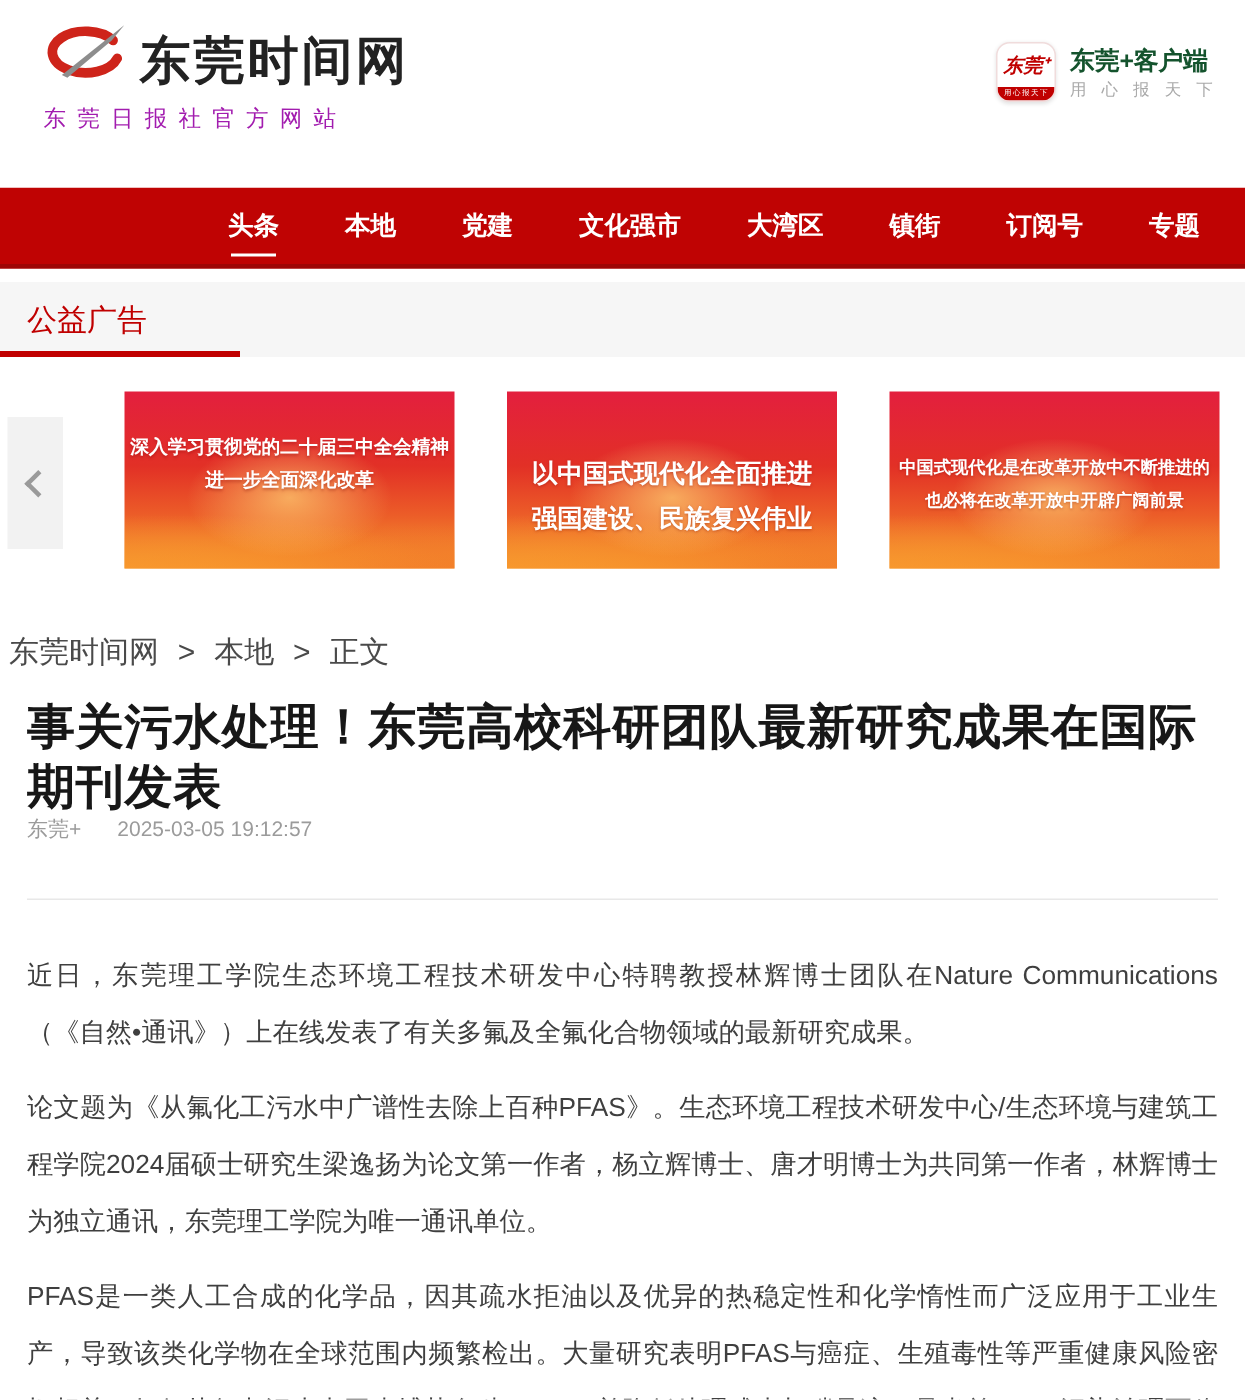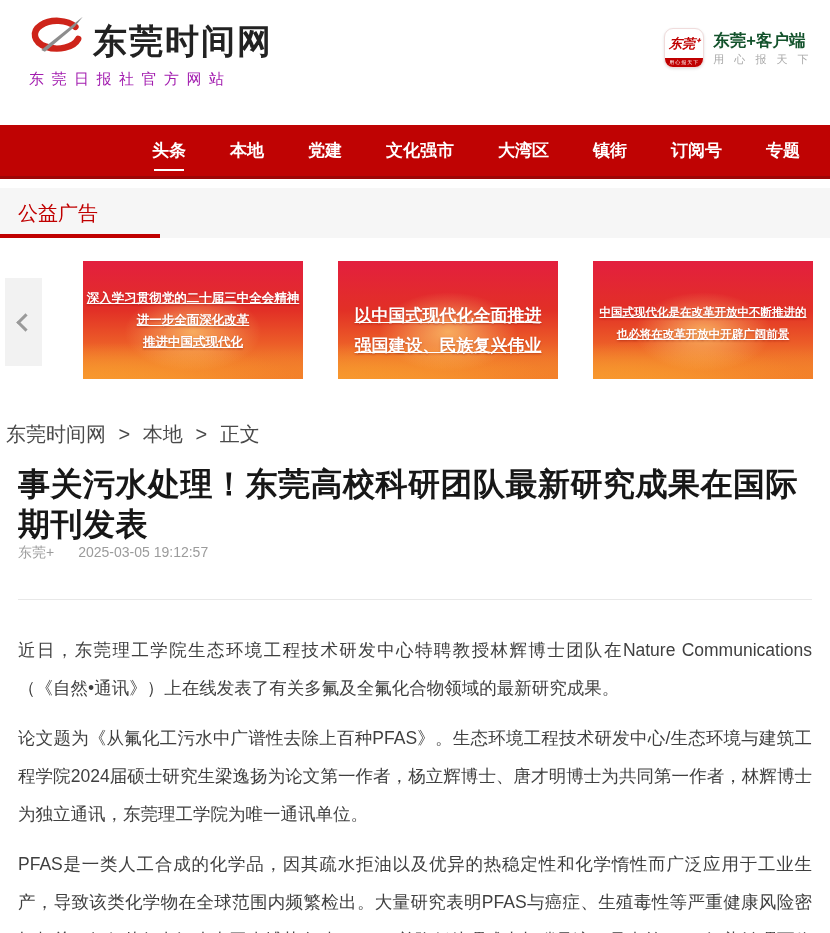--- a/index.html
+++ b/index.html
@@ -45,21 +45,20 @@
               border:none; display:flex; align-items:center; justify-content:center; cursor:pointer; }
   .chevron-left { width:13px; height:13px; border-left:3px solid #9a9a9a; border-bottom:3px solid #9a9a9a;
                   transform:rotate(45deg); margin-left:4px; }
   .banner-row { position:absolute; left:83px; top:23px; display:flex; gap:35px; }
   .banner { width:220px; height:118px; cursor:pointer; color:#fff; text-align:center; overflow:hidden;
     background:
       radial-gradient(95px 55px at 50% 60%, rgba(255,216,120,.68), rgba(255,180,70,0) 72%),
       radial-gradient(150% 60% at 14% 104%, rgba(248,150,45,.95), rgba(248,150,45,0) 58%),
       radial-gradient(150% 55% at 86% 106%, rgba(242,115,40,.9), rgba(242,115,40,0) 58%),
       linear-gradient(180deg,#e31f3e 0%,#e23026 42%,#ec5d28 70%,#f59d2f 100%);
-    text-decoration: underline;
   }
   .banner-lines { display:flex; flex-direction:column; font-weight:700;
                   text-shadow:0 1px 2px rgba(120,0,0,.35); }
   .banner-1 .banner-lines { padding-top:27px; font-size:12.5px; line-height:1.75; }
   .banner-2 .banner-lines { padding-top:40px; font-size:17px;  line-height:1.75; }
   .banner-3 .banner-lines { padding-top:41px; font-size:11.5px; line-height:1.9; }
 
   
   .breadcrumb { margin:15px 6px 0; font-size:20px; color:#4a4a4a; }
   .crumb { cursor:pointer; }
@@ -119,21 +118,20 @@
 
 <section class="carousel">
   <button class="prev-btn">
     <span class="chevron-left"></span>
   </button>
   <div class="banner-row">
     <div class="banner banner-1">
       <div class="banner-lines">
         <span>深入学习贯彻党的二十届三中全会精神</span>
         <span>进一步全面深化改革</span>
-        <span>推进中国式现代化</span>
       </div>
     </div>
     <div class="banner banner-2">
       <div class="banner-lines">
         <span>以中国式现代化全面推进</span>
         <span>强国建设、民族复兴伟业</span>
       </div>
     </div>
     <div class="banner banner-3">
       <div class="banner-lines">

